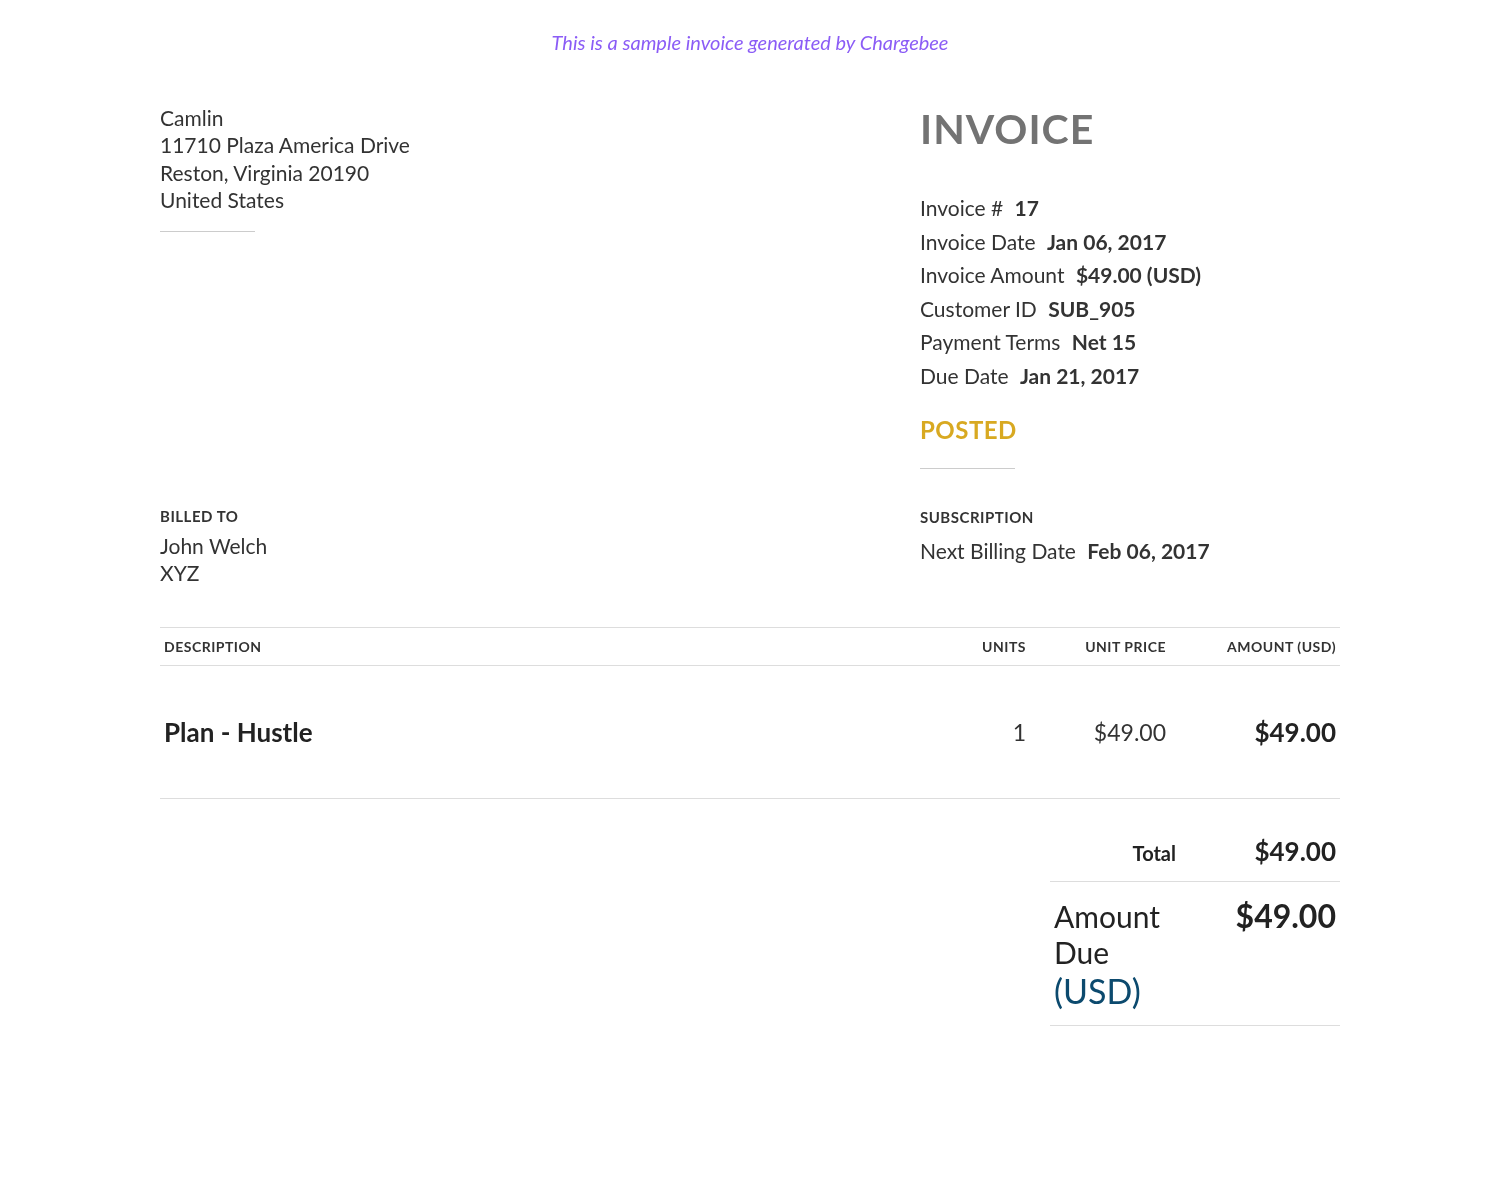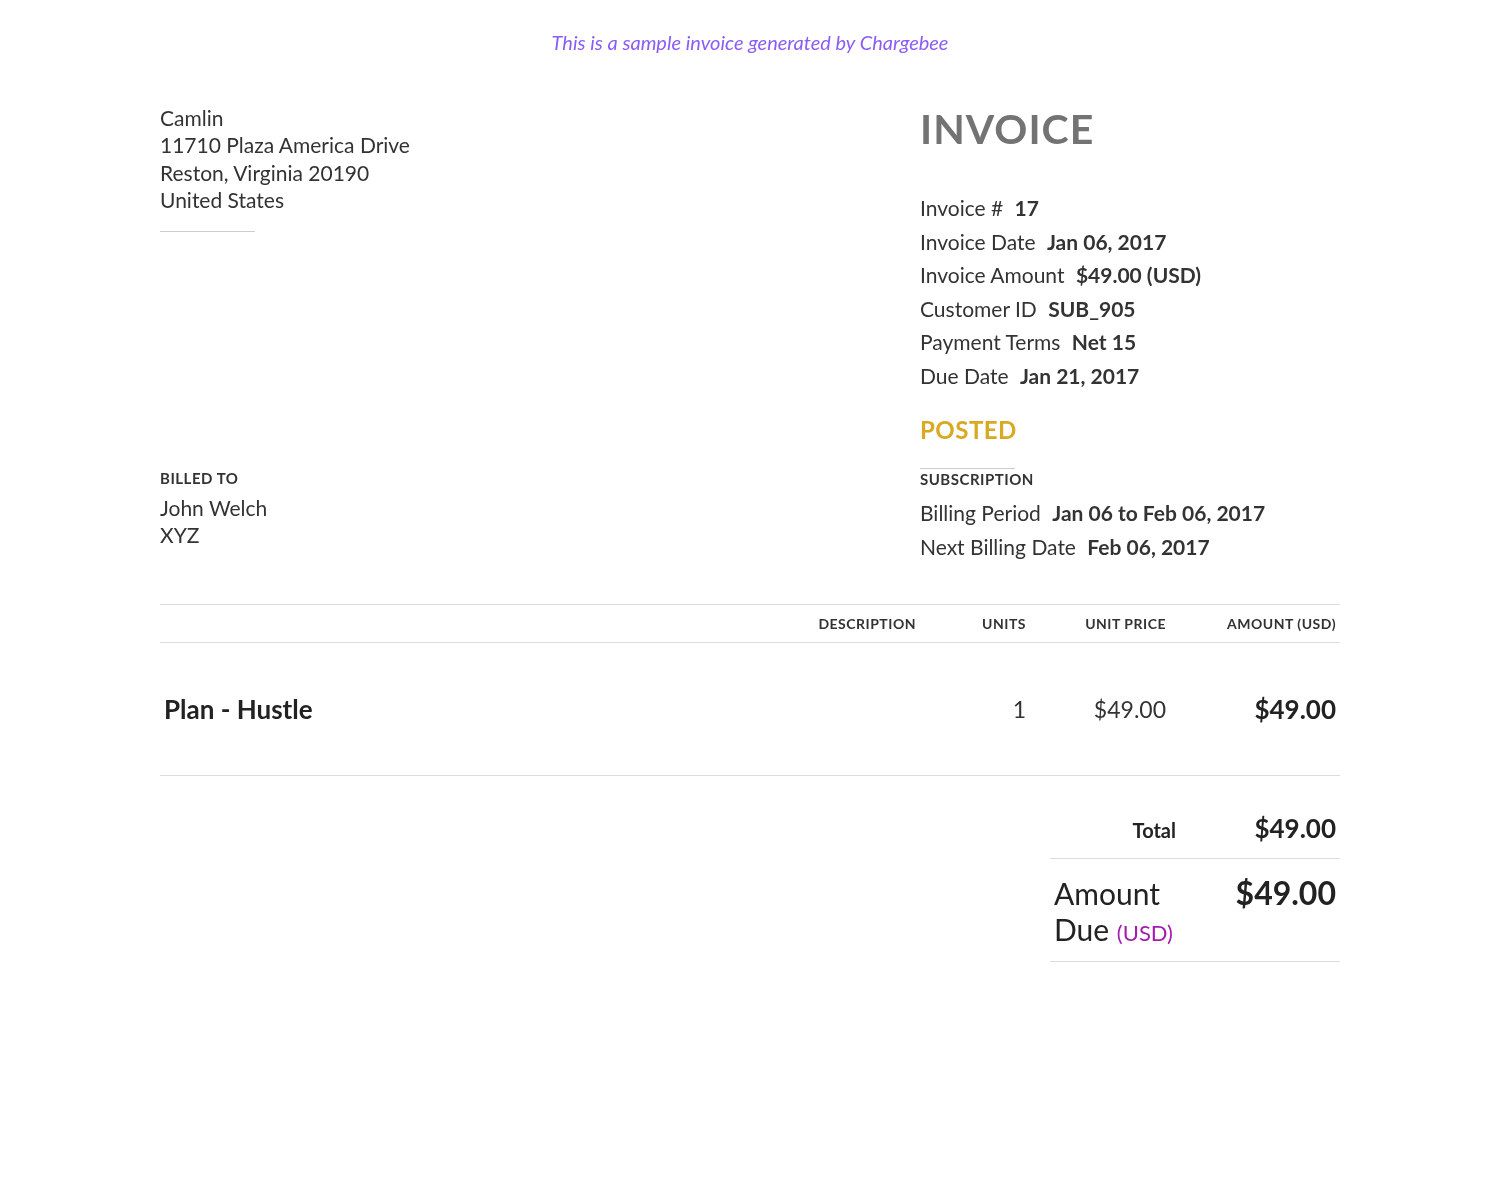--- a/index.html
+++ b/index.html
@@ -66,20 +66,21 @@
   .meta-hr {
     width: 95px;
     border: none;
     border-top: 1px solid #ccc;
     margin: 24px 0 0 0;
   }
   .mid {
     display: flex;
     justify-content: space-between;
     align-items: flex-start;
+    margin-top: 38px;
   }
   .billed {
     font-size: 21px;
     line-height: 1.3;
   }
   .billed .hdr {
     font-size: 15px;
     font-weight: 700;
     letter-spacing: 0.5px;
     margin-bottom: 6px;
@@ -103,21 +104,21 @@
   table.items th {
     font-size: 14px;
     font-weight: 700;
     letter-spacing: 0.5px;
     text-align: right;
     padding: 10px 4px;
     border-top: 1px solid #ddd;
     border-bottom: 1px solid #ddd;
     color: #333333;
   }
-  table.items th.desc { text-align: right; }
+  table.items th.desc { text-align: left; }
   table.items td {
     padding: 50px 4px;
     border-bottom: 1px solid #ddd;
     text-align: right;
     font-size: 23px;
     color: #333333;
   }
   table.items td.desc {
     text-align: left;
     font-weight: 700;
@@ -143,21 +144,21 @@
     width: 290px;
     margin-left: auto;
   }
   .totals .lbl {
     font-size: 20px;
     margin-right: 40px;
     color: #222222;
   }
   .totals .lbl.total { font-weight: 700; }
   .totals .lbl.due { font-size: 30px; font-weight: 400; }
-  .totals .lbl .curr { font-size: 22px; color: #a21caf; }
+  .totals .lbl .curr { font-size: 34px; color: #0c4a6e; }
   .totals .val {
     font-size: 26px;
     font-weight: 700;
     min-width: 120px;
     text-align: right;
     color: #222222;
   }
   .totals .val.due { font-size: 32px; }
 </style>
 </head>
@@ -208,24 +209,20 @@
   </div>
 
   <div class="mid">
     <div class="billed">
       <div class="hdr">BILLED TO</div>
       <div>John Welch</div>
       <div>XYZ</div>
     </div>
     <div class="sub">
       <div class="hdr">SUBSCRIPTION</div>
-      <div class="kv">
-        <span class="label">Billing Period</span>
-        <span class="value">Jan 06 to Feb 06, 2017</span>
-      </div>
       <div class="kv">
         <span class="label">Next Billing Date</span>
         <span class="value">Feb 06, 2017</span>
       </div>
     </div>
   </div>
 
   <table class="items">
     <thead>
       <tr>

